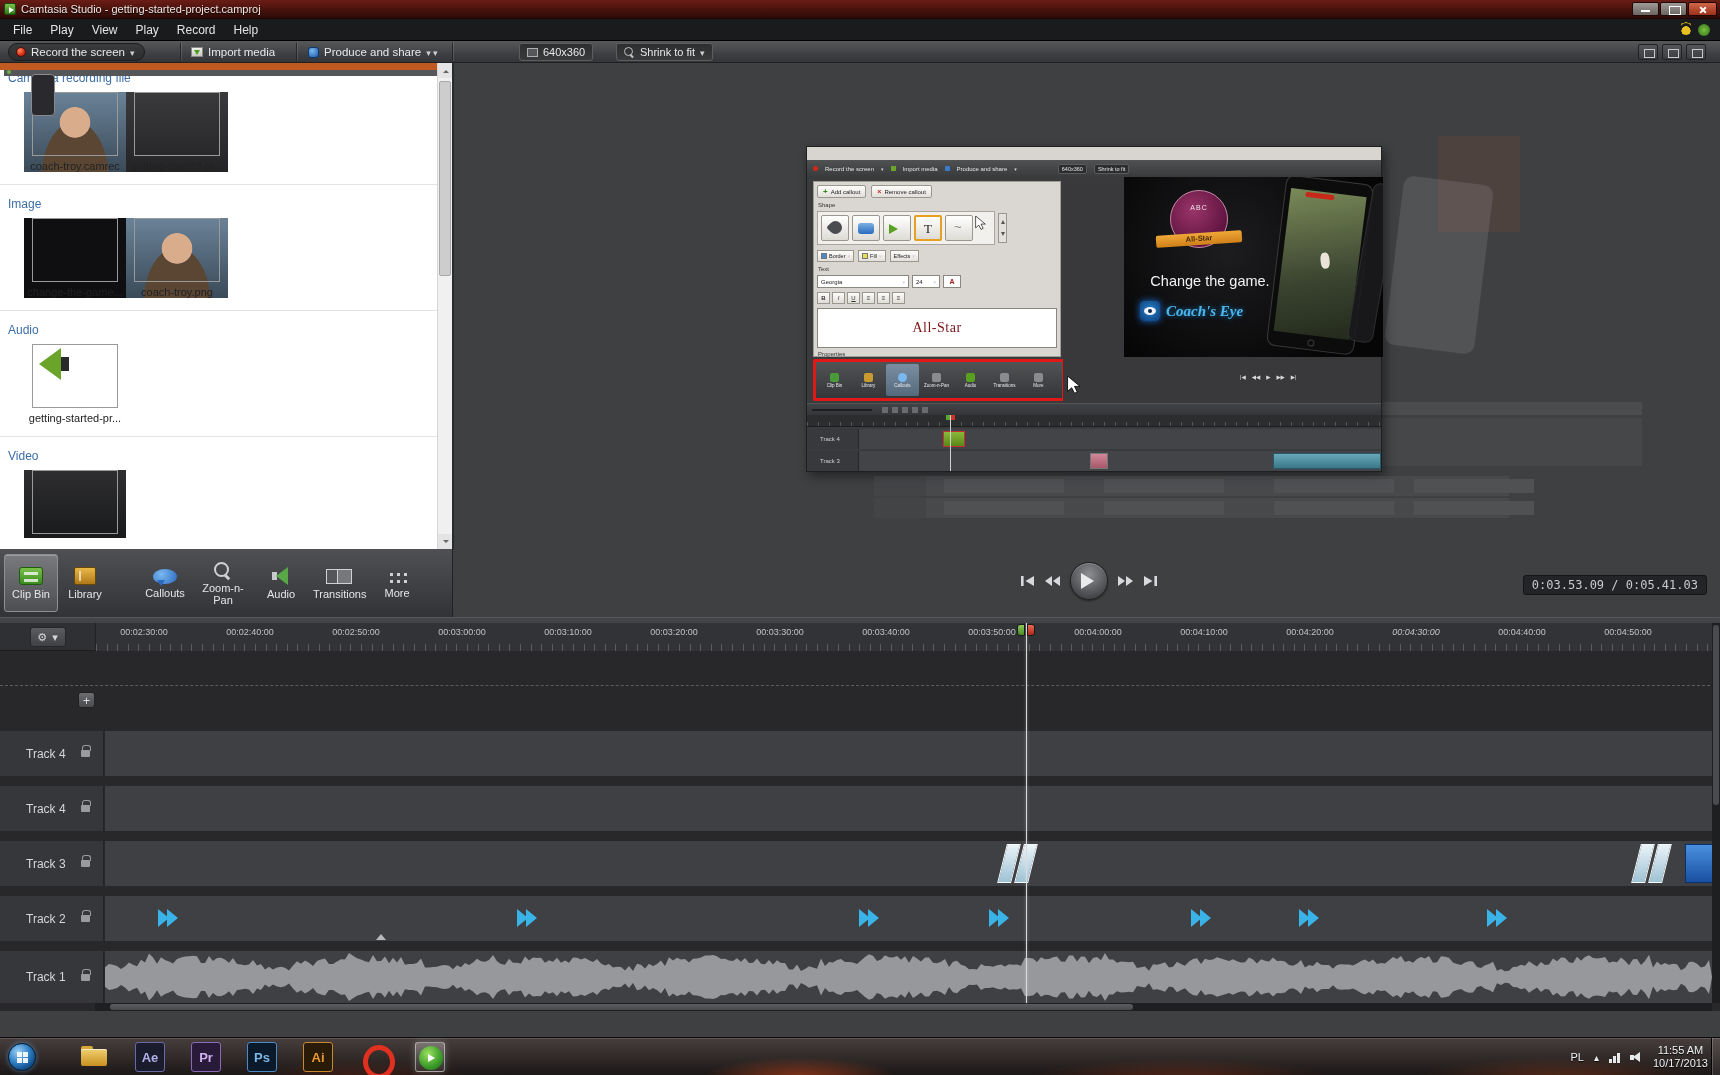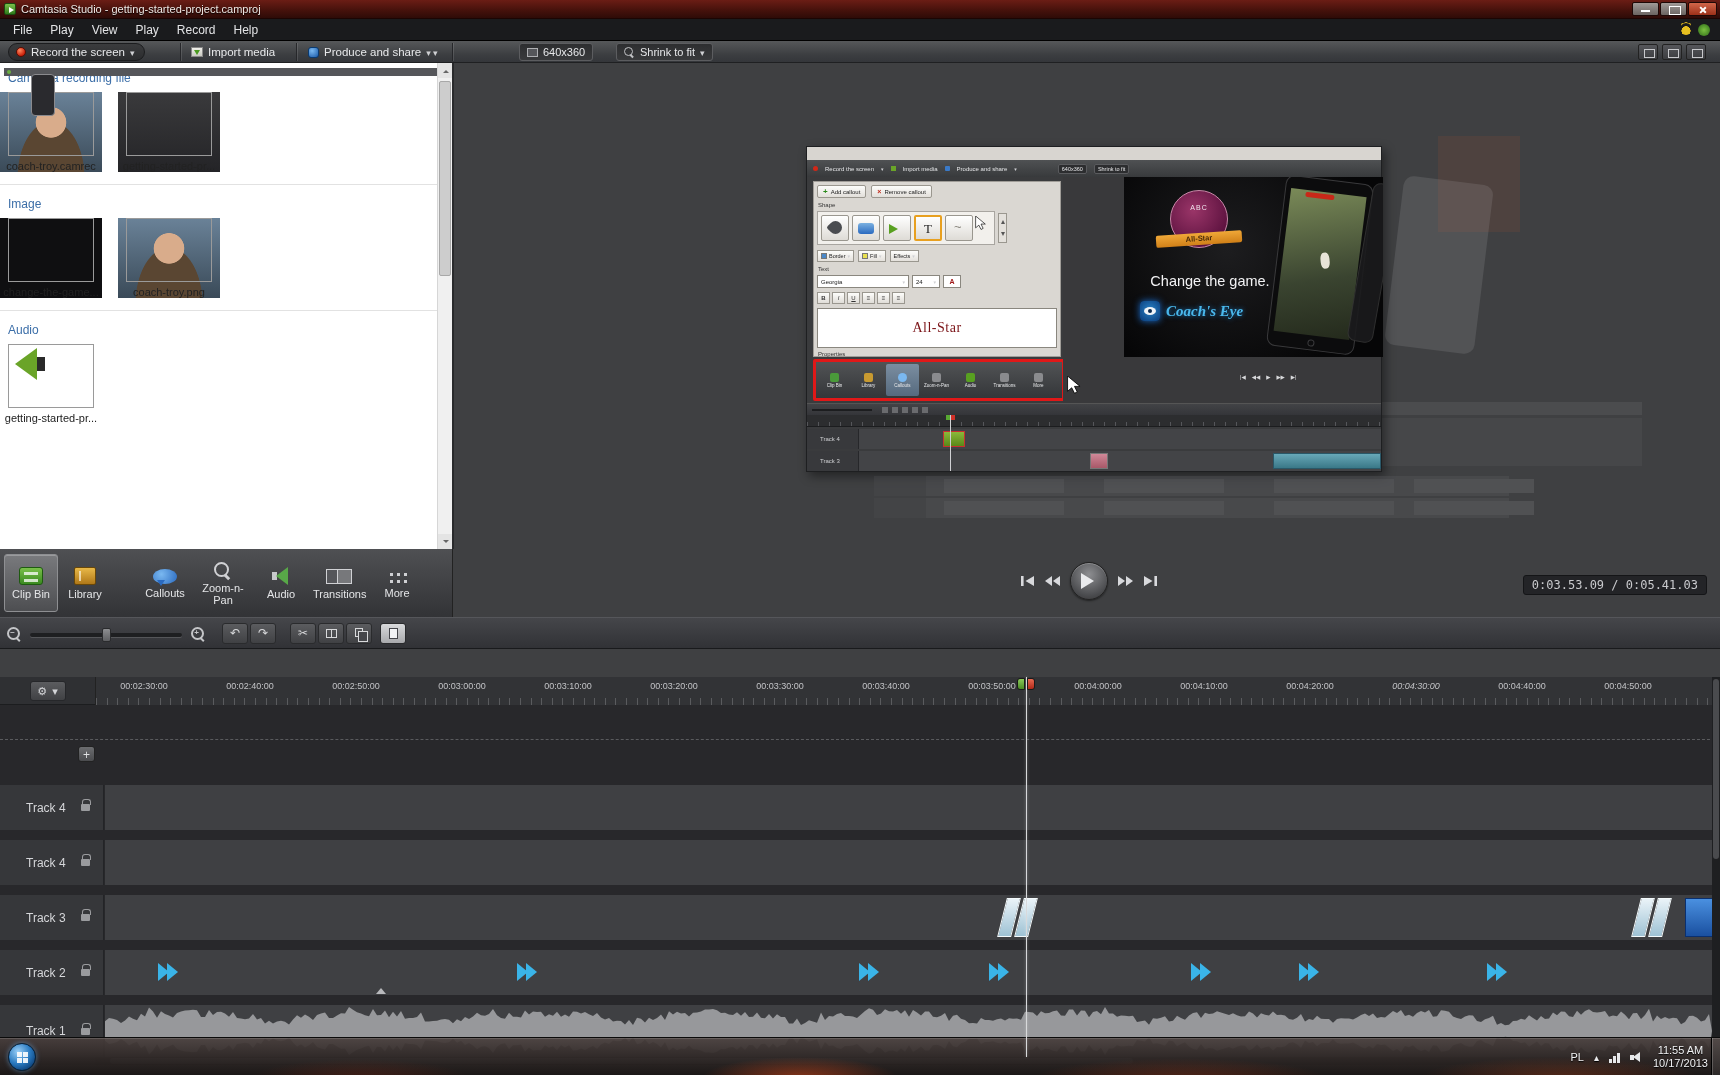--- a/index.html
+++ b/index.html
@@ -42,21 +42,21 @@
 .mag-s::after{content:'';position:absolute;left:7px;top:7px;width:4px;height:1.5px;background:#c0c1c4;transform:rotate(45deg);transform-origin:0 0}
 .vsep{position:absolute;top:2px;height:18px;width:1px;background:#26272a;box-shadow:1px 0 0 rgba(255,255,255,.12)}
 .pv-ico{position:absolute;top:3px;width:20px;height:16px;background:linear-gradient(#55565a,#3c3d40);border:1px solid #222;border-radius:2px}
 .pv-ico::after{content:'';position:absolute;left:5px;top:4px;width:9px;height:7px;border:1.3px solid #c8c9cc}
 
 
 #clipbin{position:absolute;left:0;top:63px;width:453px;height:486px;background:#fff;border-right:1px solid #2a2b2d;overflow:hidden}
 .bin-section{padding-top:8px}
 .bin-section+.bin-section{border-top:1px solid #e2e2e2;margin-top:12px;padding-top:12px}
 .bin-title{font-size:12px;color:#3b6ea8;padding-left:8px}
-.bin-items{display:flex;gap:16px;padding-left:0;margin-top:7px}
+.bin-items{display:flex;gap:0;padding-left:24px;margin-top:7px}
 .clip-item{width:102px;display:flex;flex-direction:column;align-items:center}
 .thumb{width:86px;height:64px;border:1px solid #9a9a9a;position:relative;overflow:hidden}
 .clip-label{margin-top:4px;font-size:11px;color:#222;max-width:100px;white-space:nowrap;overflow:hidden}
 .thumb .spk{display:none}
 .k-face{background:radial-gradient(circle at 50% 38%,#d9ac8b 0 21%,rgba(0,0,0,0) 22%),radial-gradient(ellipse at 50% 108%,#5a4632 0 46%,rgba(0,0,0,0) 47%),linear-gradient(#6a8298,#3a4a58)}
 .k-screen{background:linear-gradient(#3a3a3c,#242427)}
 .k-screen::before{content:'';position:absolute;left:4px;right:4px;top:5px;height:8px;background:#55565a}
 .k-screen::after{content:'';position:absolute;left:7px;top:7px;width:4px;height:4px;border-radius:50%;background:#6ab040}
 .k-phone{background:#0f0f11}
 .k-phone::before{content:'';position:absolute;left:31px;top:11px;width:22px;height:40px;border:1px solid #8a8a8e;border-radius:4px;background:#2a2a2e}
@@ -218,21 +218,21 @@
 .tbtn{position:absolute;top:5px;width:26px;height:21px;background:linear-gradient(#5b5c5f,#404144);border:1px solid #2a2b2d;border-radius:3px;color:#d8d9db;text-align:center;line-height:19px;font-size:12px}
 .tbtn.pale{background:linear-gradient(#d8d9db,#a8a9ac);color:#333}
 .ico-split{display:inline-block;width:11px;height:9px;border:1px solid #d8d9db;position:relative;margin-top:5px}
 .ico-split::after{content:'';position:absolute;left:4px;top:-1px;bottom:-1px;width:1px;background:#d8d9db}
 .ico-copy{display:inline-block;width:8px;height:9px;border:1px solid #d8d9db;position:relative;margin-top:4px}
 .ico-copy::after{content:'';position:absolute;left:2px;top:2px;width:8px;height:9px;border:1px solid #d8d9db;background:#45464a}
 .ico-paste{display:inline-block;width:9px;height:11px;border:1px solid #44454a;background:#f2f3f5;margin-top:4px}
 .g-undo::before{content:'↶'}.g-redo::before{content:'↷'}.g-cut::before{content:'✂'}
 
 
-#timeline{position:absolute;left:0;top:677px;width:100%;height:388px;background:#28282b}
+#timeline{position:absolute;left:0;top:623px;width:100%;height:388px;background:#28282b}
 #ruler-row{position:absolute;left:0;top:0;width:100%;height:28px;background:#2f3033;border-bottom:1px solid #1c1d1f}
 #gear-btn{position:absolute;left:30px;top:4px;width:36px;height:20px;background:linear-gradient(#5b5c5f,#404144);border:1px solid #26272a;border-radius:3px;color:#d4d5d8;font-size:12px;text-align:center;line-height:18px}
 #gear-btn::before{content:'⚙ ▾';font-size:11px;letter-spacing:1px}
 #ruler{position:absolute;left:95px;top:0;right:8px;height:28px;background:#323336;border-left:1px solid #222}
 #ruler::after{content:'';position:absolute;left:0;right:0;bottom:0;height:7px;background:repeating-linear-gradient(90deg,#5a5b5e 0 1px,rgba(0,0,0,0) 1px 10.6px)}
 .ruler-label{position:absolute;top:4px;width:80px;text-align:center;font-size:9px;color:#c2c3c6}
 .dash-line{position:absolute;left:0;top:62px;width:100%;border-top:1px dashed #5a5b5e}
 #add-track{position:absolute;left:78px;top:69px;width:17px;height:16px;background:linear-gradient(#6c6d70,#4a4b4e);border:1px solid #222;border-radius:3px;color:#e0e1e3;text-align:center;line-height:14px}
 #add-track::before{content:'+';font-size:12px}
 .track-head{position:absolute;left:0;width:104px;background:#36373a;border-right:1px solid #232427;display:flex;align-items:center;justify-content:space-between;padding:0 13px 0 26px}
@@ -397,20 +397,30 @@
       <div class="bin-items">
 
       <div class="clip-item k-audio" data-index="0">
             <div class="thumb">
               <span class="spk"></span>
             </div>
             <div class="clip-label">getting-started-pr...</div>
           </div>
         </div>
     </div>
+    <div class="bin-section">
+      <div class="bin-title">Video</div>
+      <div class="bin-items">
+
+      <div class="clip-item k-video" data-index="0">
+            <div class="thumb"></div>
+            <div class="clip-label"></div>
+          </div>
+        </div>
+    </div>
     <div id="bin-sb">
       <div class="sb-arrow sb-up"></div>
       <div id="bin-thumb"></div>
       <div class="sb-arrow sb-dn"></div>
     </div>
   </div>
 
   <div id="preview-area">
     <div id="warm"></div>
     <div id="ghost">
@@ -745,20 +755,44 @@
     <div id="vscroll">
         <div id="vthumb"></div>
       </div>
   <div class="playhead" style="left: 1026px;"></div>
       <div class="ph-handle green" style="left: 1017px;"></div>
       <div class="ph-handle red" style="left: 1027px;"></div>
     </div>
 
   <div id="taskbar">
     <div id="start-btn"></div>
+    <div id="task-icons">
+
+    <div class="tapp n-explorer" data-index="0">
+          <span class="al"></span>
+        </div>
+        <div class="tapp n-after-effects" data-index="1">
+          <span class="al">Ae</span>
+        </div>
+        <div class="tapp n-premiere" data-index="2">
+          <span class="al">Pr</span>
+        </div>
+        <div class="tapp n-photoshop" data-index="3">
+          <span class="al">Ps</span>
+        </div>
+        <div class="tapp n-illustrator" data-index="4">
+          <span class="al">Ai</span>
+        </div>
+        <div class="tapp n-opera" data-index="5">
+          <span class="al">O</span>
+        </div>
+        <div class="tapp active n-camtasia" data-index="6">
+          <span class="al"></span>
+        </div>
+      </div>
     <div id="tray">
       <span>PL</span>
       <span class="chev-up"></span>
       <span class="net">
           <i style="height:4px"></i>
           <i style="height:7px"></i>
           <i style="height:10px"></i>
         </span>
       <span class="vol"></span>
       <div id="clock">

